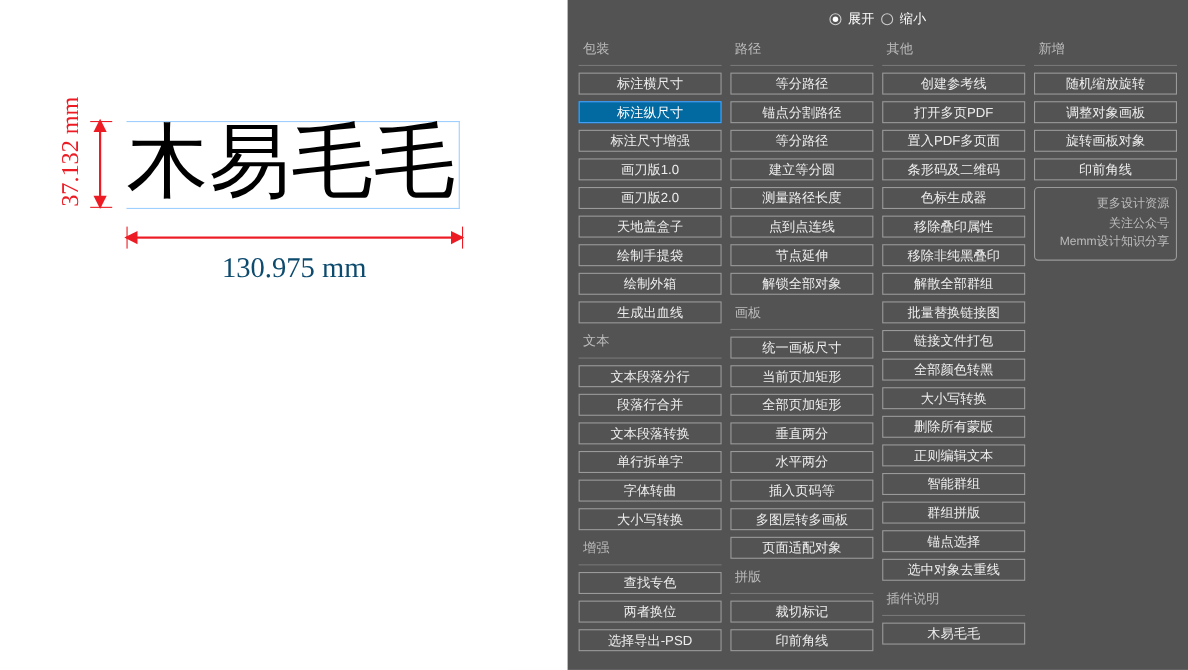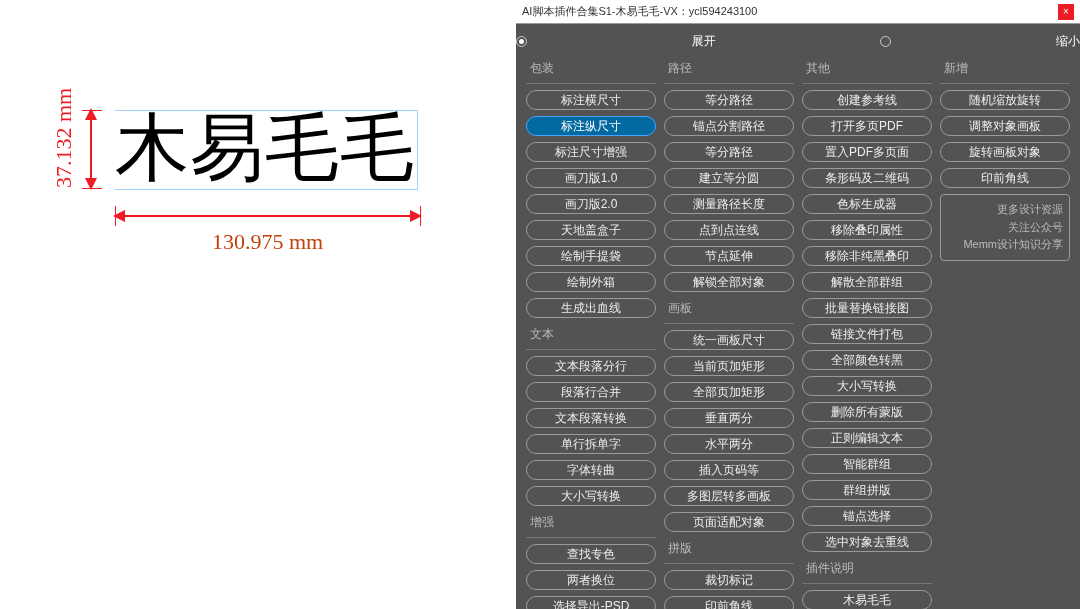--- a/index.html
+++ b/index.html
@@ -38,21 +38,21 @@
     background: #ed1c24;
     color: #fff;
     font-size: 10px;
     display: flex;
     align-items: center;
     justify-content: center;
     cursor: pointer;
   }
   .view-toggle {
     display: flex;
-    justify-content: space-between;
+    justify-content: center;
     align-items: center;
     gap: 6px;
     height: 34px;
     color: #fff;
     font-size: 12px;
   }
   .radio {
     width: 11px; height: 11px;
     border: 1px solid #ccc;
     border-radius: 50%;
@@ -82,21 +82,21 @@
     font-size: 12px;
     padding: 2px 0 0 4px;
   }
   .divider {
     border: none;
     border-top: 1px solid #777;
     margin: 0;
   }
   .pill {
     border: 1px solid #9a9a9a;
-    border-radius: 10px;
+    border-radius: 0;
     height: 20px;
     line-height: 18px;
     text-align: center;
     color: #eee;
     font-size: 12px;
     cursor: pointer;
     background: transparent;
   }
   .pill.active {
     background: #0369a1;
@@ -213,22 +213,22 @@
   }
   .h-tick-l { left: 0; }
   .h-tick-r { left: 305px; }
   .h-dim-label {
     position: absolute;
     top: 24px;
     left: 0;
     width: 305px;
     text-align: center;
     font-family: "Times New Roman", serif;
-    font-size: 22px;
-    color: #c2410c;
+    font-size: 26px;
+    color: #0c4a6e;
   }
 </style>
 </head>
 <body>
 
 <div class="canvas">
   <div class="art">
     <div class="main-text">木易毛毛</div>
   </div>
   <div class="v-dim">
@@ -243,24 +243,20 @@
     <div class="h-tick-l"></div>
     <div class="h-tick-r"></div>
     <div class="h-arrow-line"></div>
     <div class="arrow-left"></div>
     <div class="arrow-right"></div>
     <div class="h-dim-label">130.975 mm</div>
   </div>
 </div>
 
 <div class="panel-wrap">
-  <div class="titlebar">
-    <span class="title">AI脚本插件合集S1-木易毛毛-VX：ycl594243100</span>
-    <span class="close-btn">×</span>
-  </div>
   <div class="view-toggle">
     <span class="radio checked"></span>
     <span>展开</span>
     <span class="radio"></span>
     <span>缩小</span>
   </div>
 
   <div class="columns">
 
     <div class="col">

